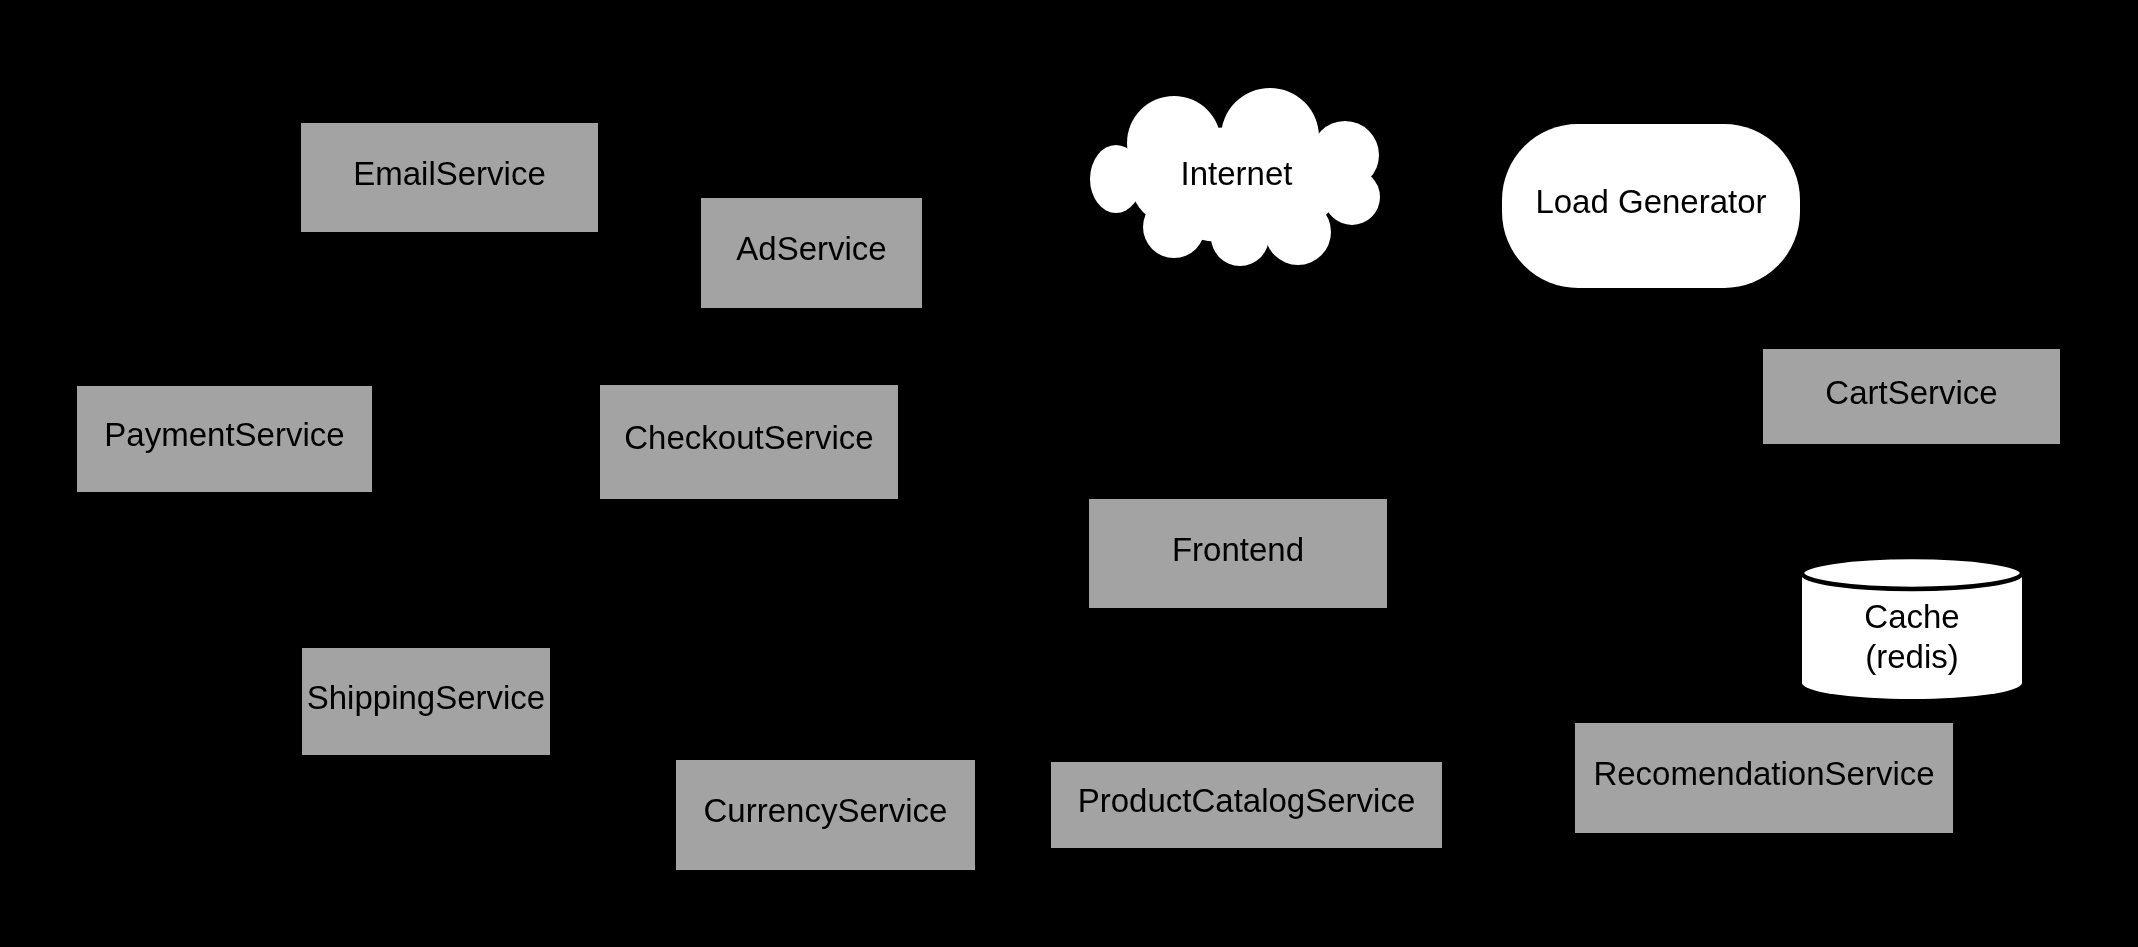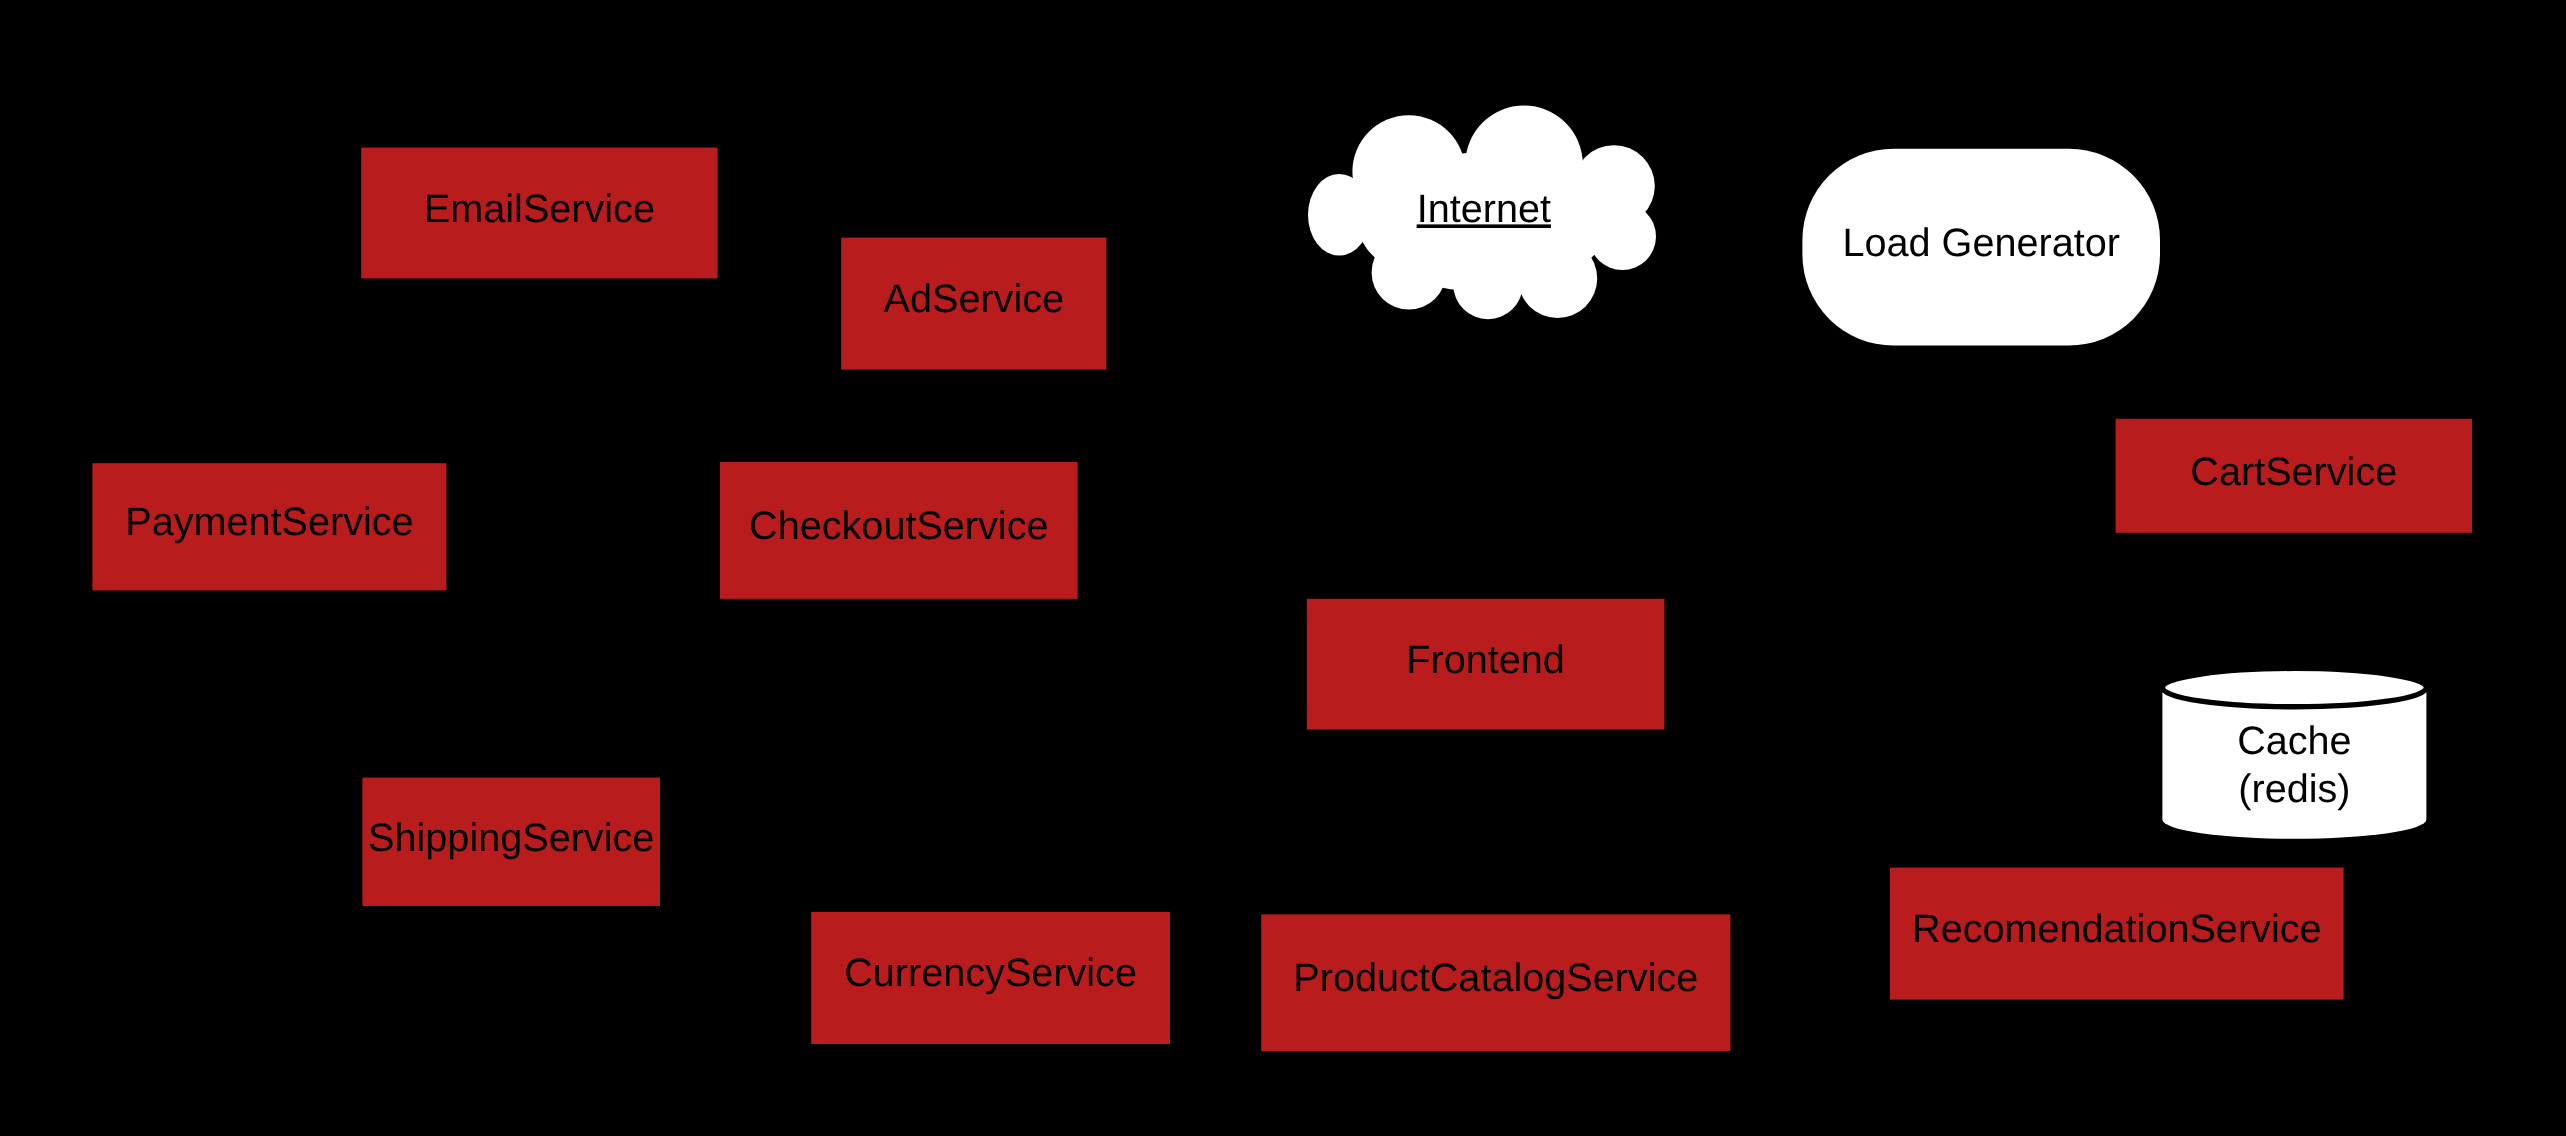--- a/index.html
+++ b/index.html
@@ -18,23 +18,23 @@
   .node {
     position: absolute;
     display: flex;
     align-items: center;
     justify-content: center;
     font-size: 33px;
     color: #000000;
     text-align: center;
     box-sizing: border-box;
   }
-  .rect    { background: #b91c1c; }
+  .rect    { background: #a3a3a3; }
   .stadium { background: #ffffff; border-radius: 76px; }
-  .cloud, .cylinder { background: transparent; text-decoration: underline; }
+  .cloud, .cylinder { background: transparent; }
   .node > svg {
     position: absolute;
     left: 0; top: 0;
     width: 100%; height: 100%;
   }
   .lbl { position: relative; z-index: 1; transform: translateY(-4px); }
   .cloud .lbl { transform: translateY(-3px); }
   .cyl-lbl {
     position: absolute;
     left: 0; top: 42px;
@@ -49,21 +49,21 @@
   #n-ad             { left: 677px;  top: 198px; width: 221px; height: 110px; margin-left: 24px; }
   #n-internet       { left: 1090px; top: 87px;  width: 293px; height: 180px; }
   #n-loadgen        { left: 1502px; top: 124px; width: 298px; height: 164px; }
   #n-payment        { left: 77px;   top: 386px; width: 295px; height: 106px; }
   #n-checkout       { left: 600px;  top: 385px; width: 298px; height: 114px; }
   #n-cart           { left: 1763px; top: 349px; width: 297px; height: 95px; }
   #n-frontend       { left: 1089px; top: 499px; width: 298px; height: 109px; }
   #n-cache          { left: 1799px; top: 555px; width: 226px; height: 146px; }
   #n-shipping       { left: 302px;  top: 648px; width: 248px; height: 107px; }
   #n-currency       { left: 676px;  top: 760px; width: 299px; height: 110px; }
-  #n-productcatalog { left: 1051px; top: 762px; width: 391px; height: 114px; }
+  #n-productcatalog { left: 1051px; top: 762px; width: 391px; height: 86px; }
   #n-recomendation  { left: 1575px; top: 723px; width: 378px; height: 110px; }
 </style>
 </head>
 <body>
 
 <div class="diagram">
 
   <div class="node rect" id="n-email">
     <span class="lbl">EmailService</span>
   </div>

